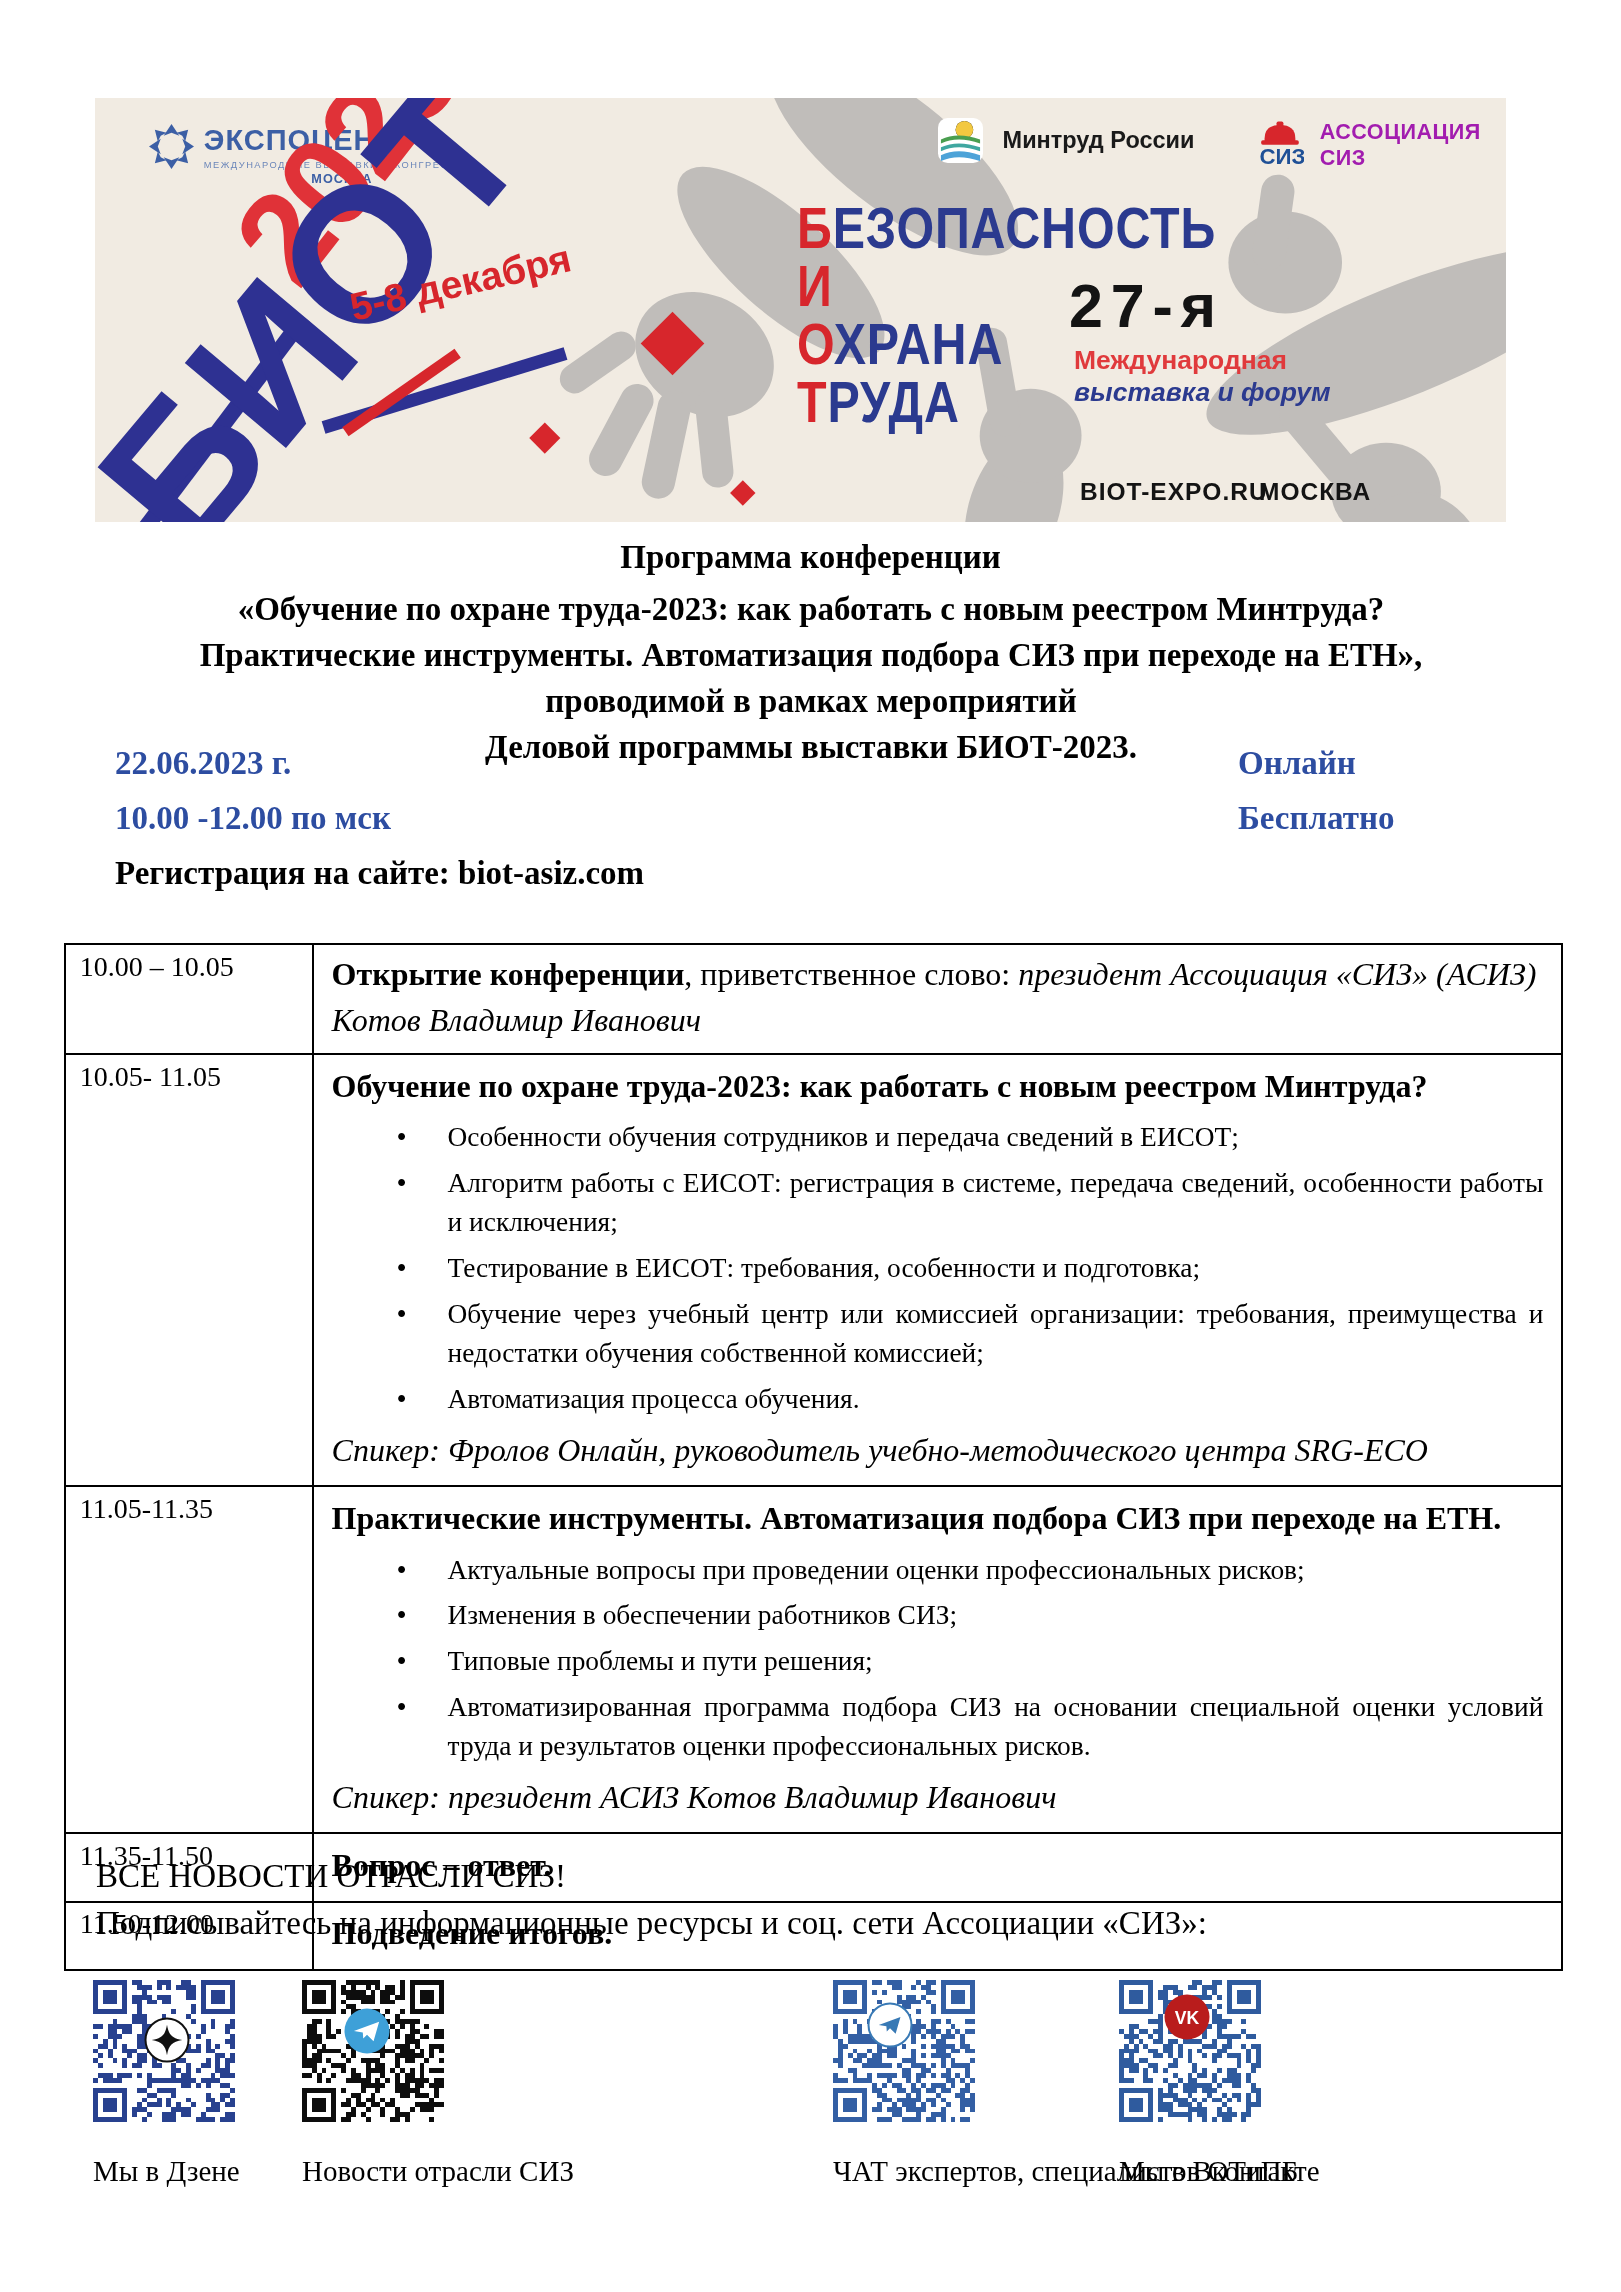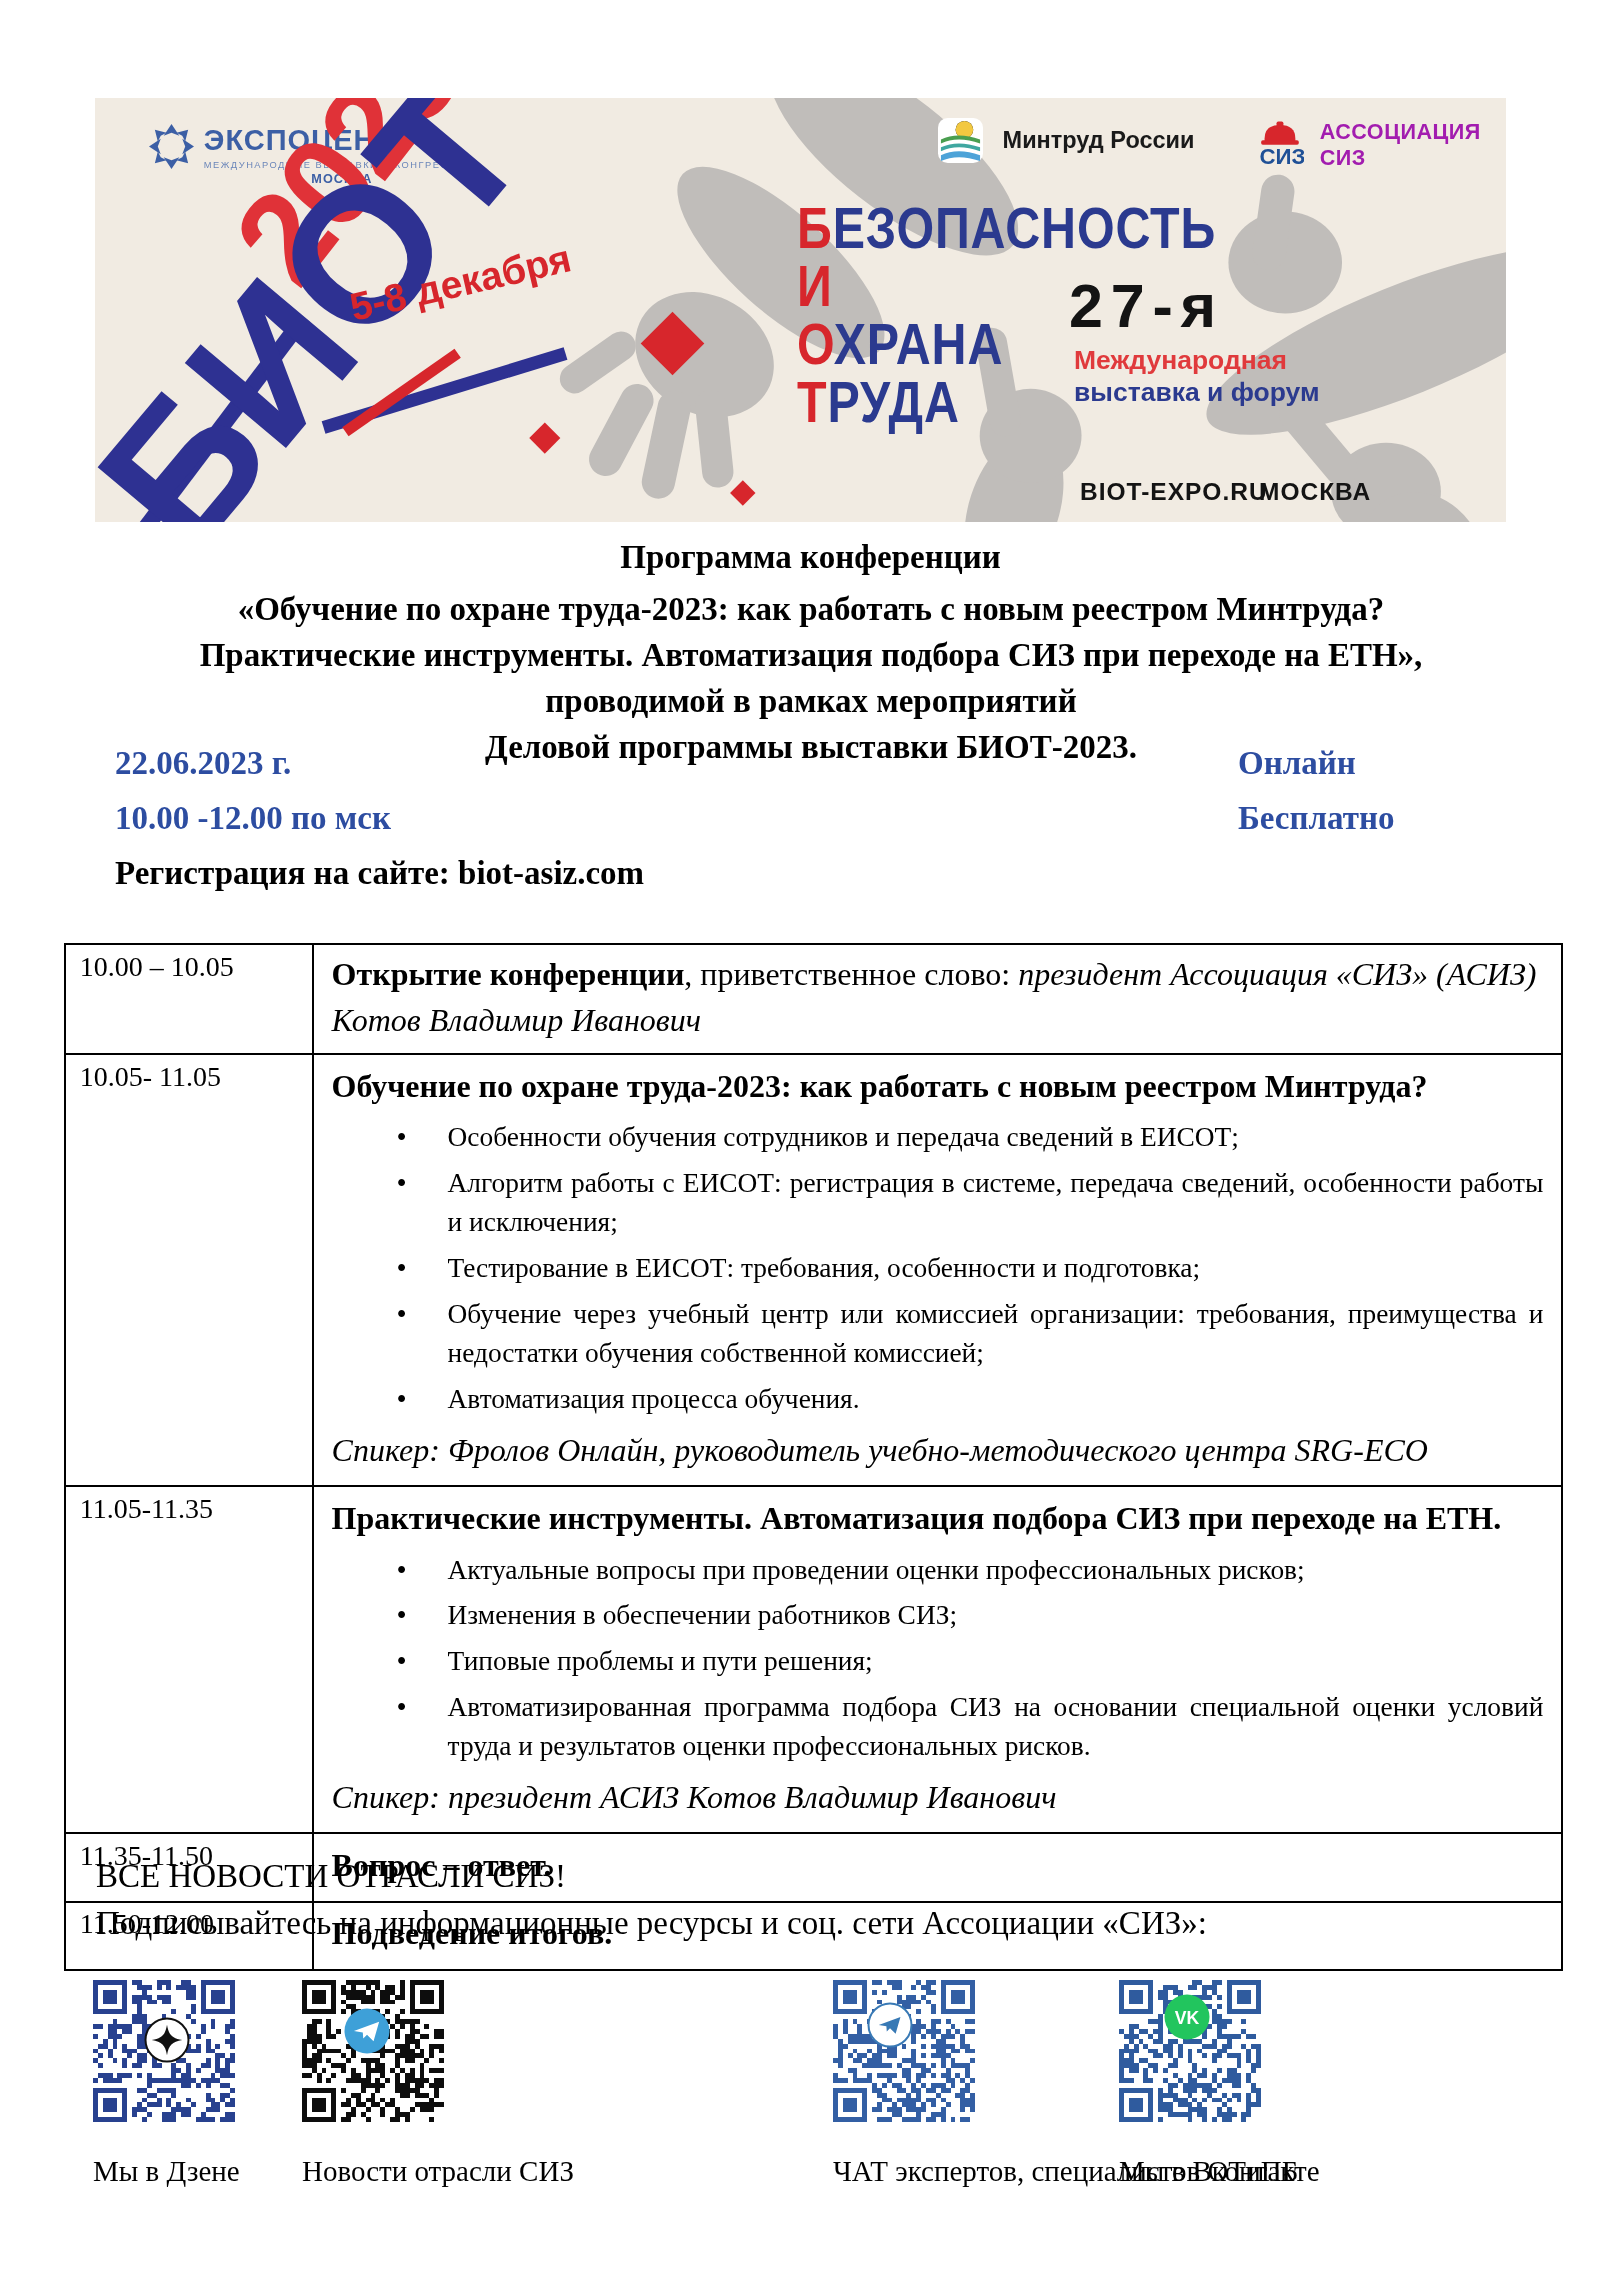--- a/index.html
+++ b/index.html
@@ -44,21 +44,21 @@
   .asiz { position:absolute; left:1161px; top:17.6px; display:flex; align-items:center; gap:15.7px; }
   .asiz-label { font-size:21.6px; font-weight:bold; color:#a21caf; letter-spacing:0.5px; }
   
   .big-lines { position:absolute; left:702px; top:101px; }
   .big-line { font-size:57px; font-weight:bold; line-height:58px; color:#2b3a8f;
     transform:scaleX(0.85); transform-origin:left center; white-space:nowrap; letter-spacing:1px; }
   .big-line .first { color:#d7262c; }
   .edition { position:absolute; left:974px; top:271px; font-size:61px; font-weight:bold;
     color:#141414; letter-spacing:7.8px; }
   .sub1 { position:absolute; left:979px; top:247px; font-size:26.5px; font-weight:bold; color:#e03a3c; }
-  .sub2 { position:absolute; left:979px; top:279px; font-size:26.5px; font-weight:bold; color:#2b3a8f; }
+  .sub2 { position:absolute; left:979px; top:279px; font-size:26.5px; font-weight:bold; color:#2b3a8f;font-style:italic; }
   .edition-wrap { position:absolute; left:974px; top:174px; }
   .site-line { position:absolute; left:985px; top:380px; font-size:24.5px; font-weight:bold;
     color:#141414; letter-spacing:1px; }
   .city-line { position:absolute; left:1164px; top:380px; font-size:24.5px; font-weight:bold;
     color:#141414; letter-spacing:1px; }
   
   .program-title { position:absolute; left:0; top:539px; width:100%; text-align:center;
     font-size:33px; font-weight:bold; }
   .conf-title { position:absolute; left:59px; top:586px; width:1504px; text-align:center;
     font-size:33px; font-weight:bold; line-height:46px; }
@@ -1557,21 +1557,21 @@
           <rect x="25" y="27" width="1" height="1" fill="#2f5b9e"></rect>
           <rect x="26" y="27" width="1" height="1" fill="#2f5b9e"></rect>
           <rect x="8" y="28" width="1" height="1" fill="#2f5b9e"></rect>
           <rect x="14" y="28" width="1" height="1" fill="#2f5b9e"></rect>
           <rect x="17" y="28" width="1" height="1" fill="#2f5b9e"></rect>
           <rect x="19" y="28" width="1" height="1" fill="#2f5b9e"></rect>
           <rect x="21" y="28" width="1" height="1" fill="#2f5b9e"></rect>
           <rect x="22" y="28" width="1" height="1" fill="#2f5b9e"></rect>
           <rect x="25" y="28" width="1" height="1" fill="#2f5b9e"></rect>
         </svg>
-        <div class="qr-logo" style="background: #22c55e; left: 48%; top: 26%; justify-content: flex-end;">
+        <div class="qr-logo" style="background: #b91c1c; left: 48%; top: 26%; justify-content: flex-end;">
           <svg viewBox="0 0 46 46" width="45" height="45">
             <text x="23" y="30" text-anchor="middle" font-family="Liberation Sans, sans-serif" font-size="18" font-weight="bold" fill="#fff">VK</text>
           </svg>
         </div>
       </div>
       <div class="qr-label">Мы в Вконтакте</div>
     </div>
   </div>
 
 

